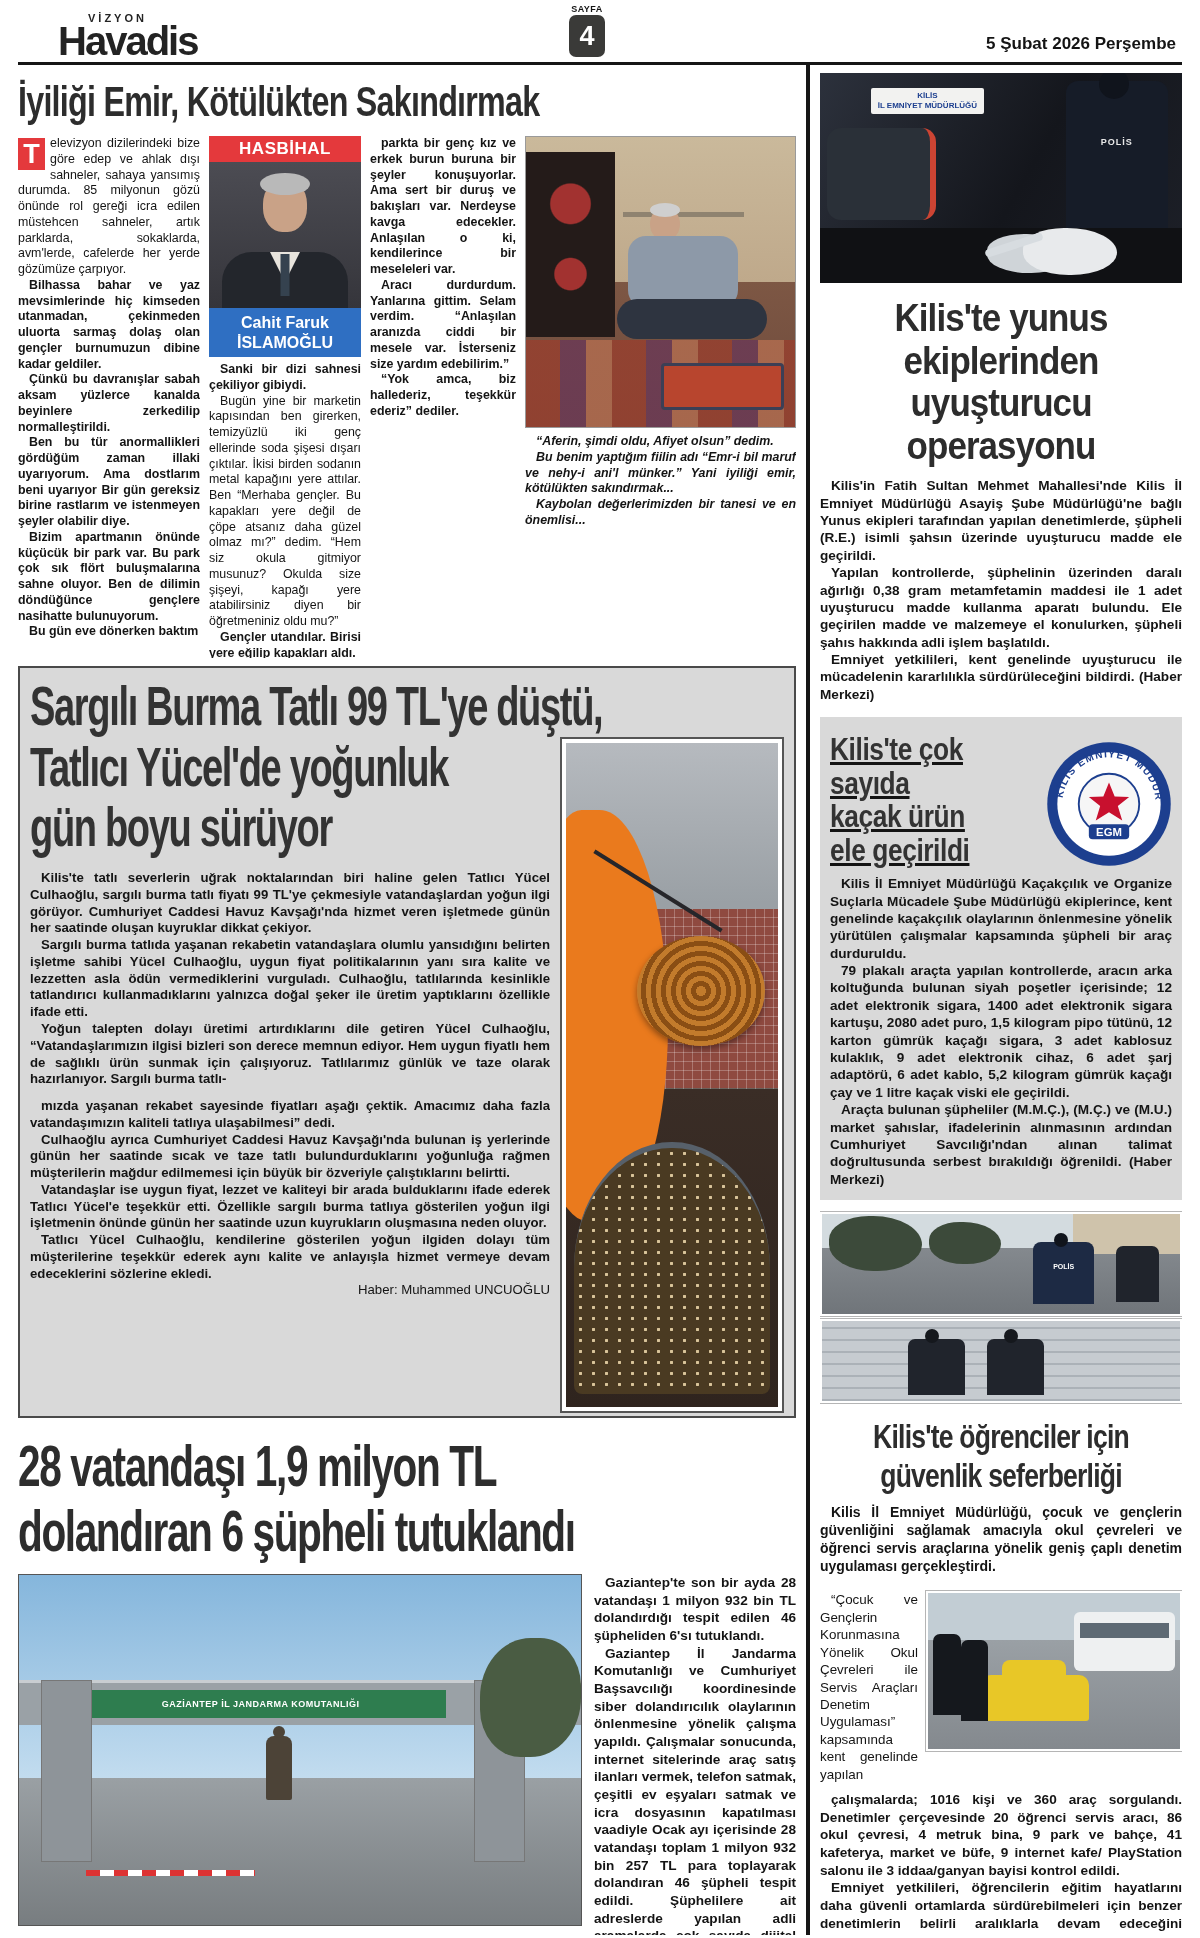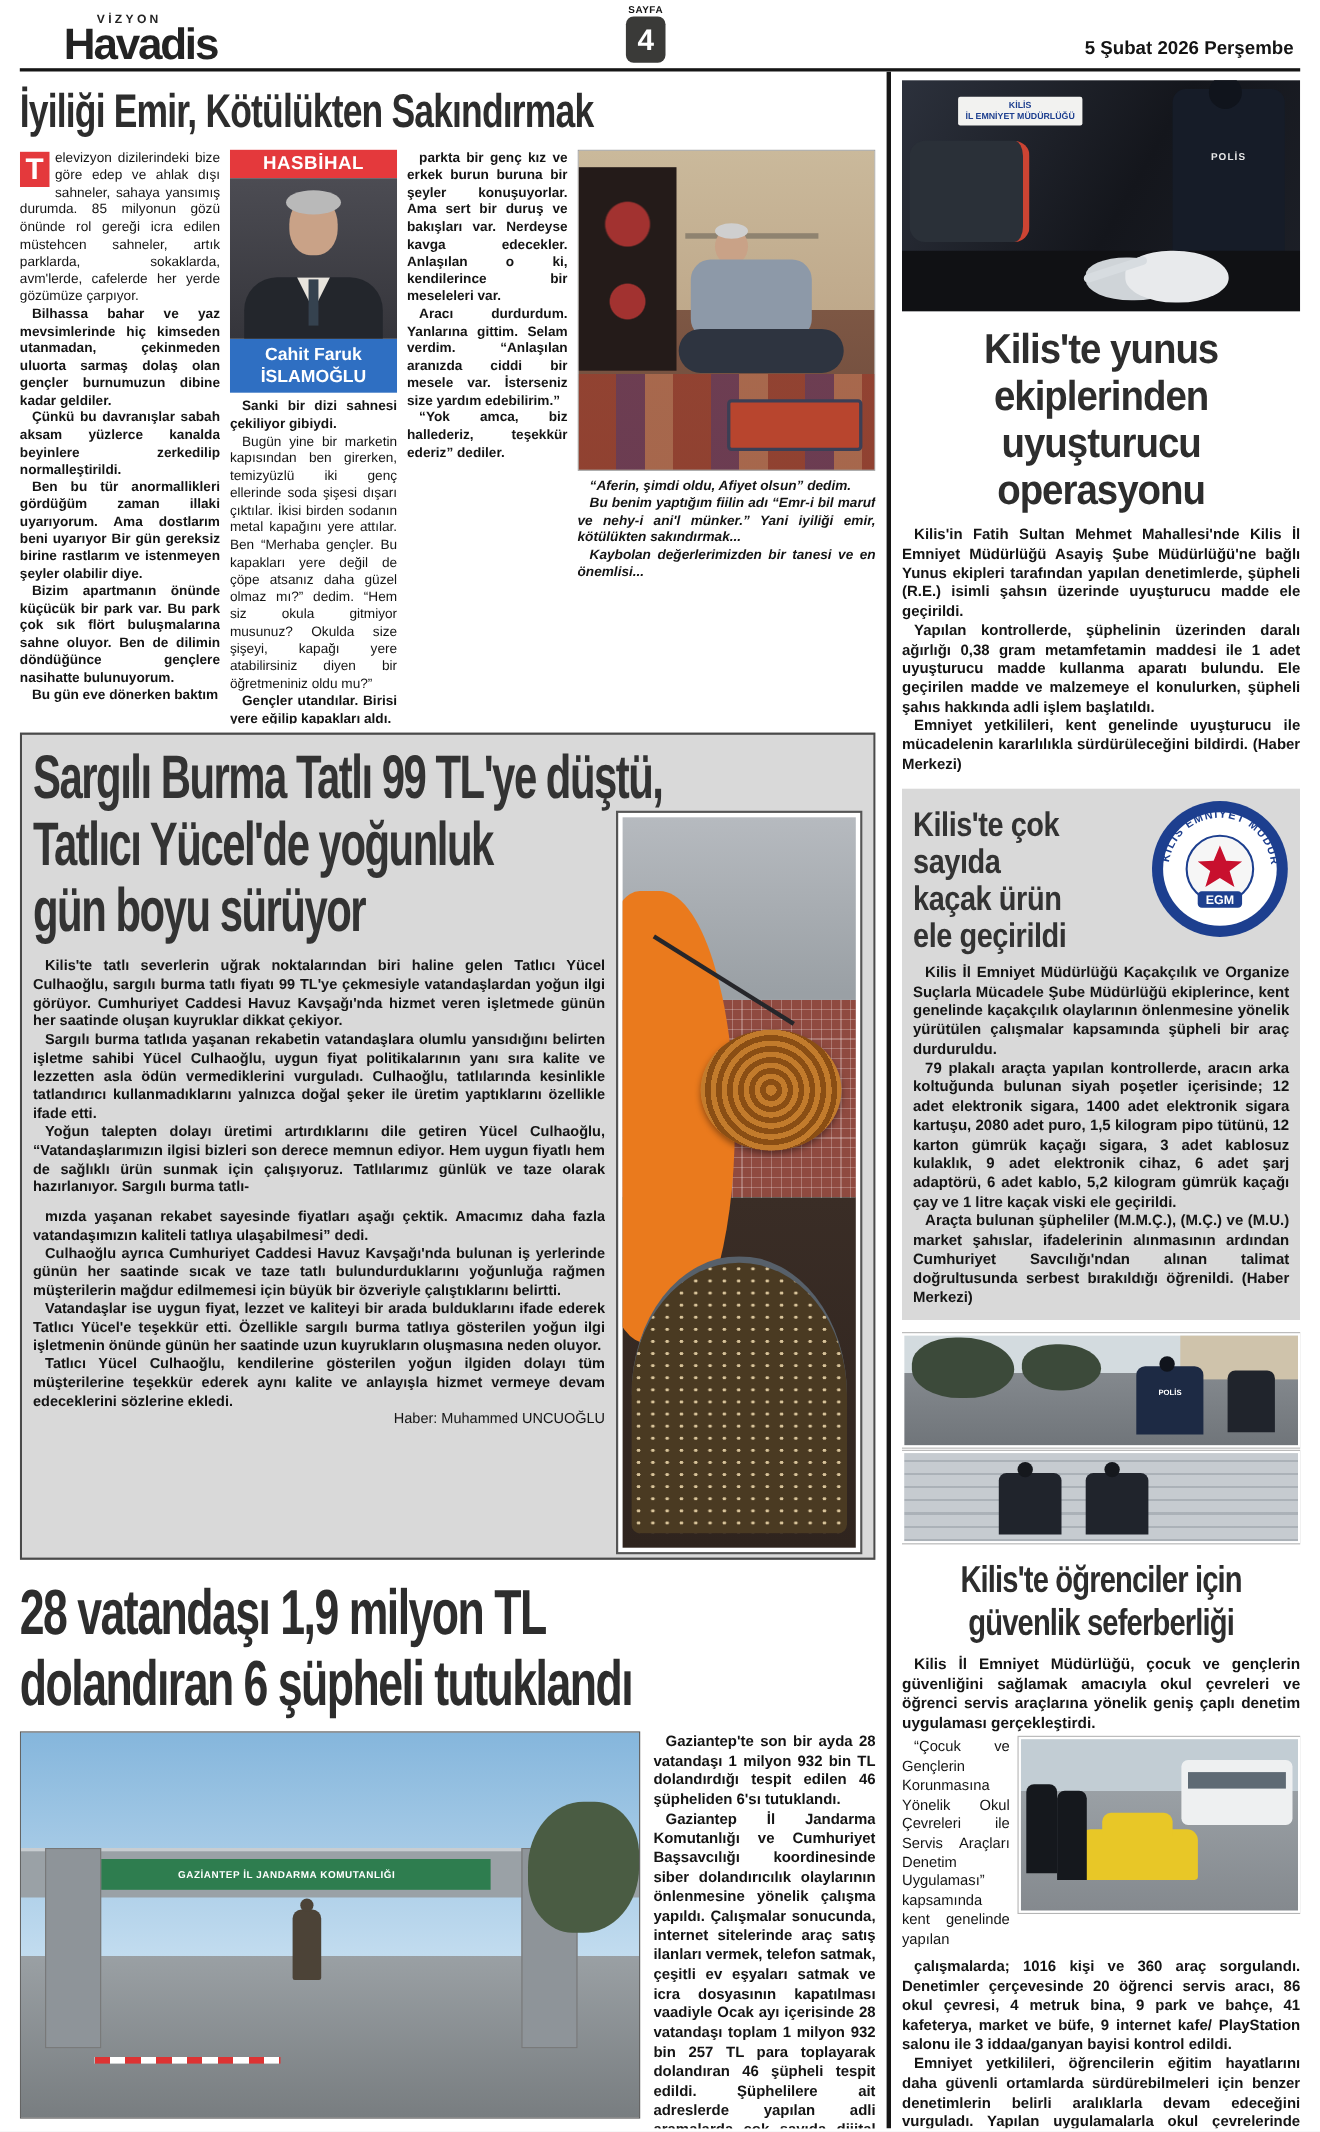--- a/index.html
+++ b/index.html
@@ -131,21 +131,21 @@
   .dp-table { position:absolute; left:0; bottom:0; width:100%; height:26%; background:#101114; }
   .dp-bag { position:absolute; right:18%; bottom:4%; width:26%; height:22%; background:#e8eaec;
     border-radius:45% 55% 50% 50%; box-shadow:-40px 2px 0 -4px #cfd4d8; }
   .dp-pipe { position:absolute; right:38%; bottom:16%; width:60px; height:8px; background:#d7dce0; border-radius:6px; transform:rotate(-18deg); }
 
   .r1-head { text-align:center; color:#2d2d2d; margin:14px 0 10px; }
   .r1-head div { font-size:38px; font-weight:800; letter-spacing:-1px; line-height:1.12; transform:scaleX(.92); }
   .r1-body p, .r2-body p { font-size:13.6px; line-height:1.28; }
 
   .r2 { margin-top:14px; background:#d9d9d9; padding:10px 10px 12px; overflow:hidden; }
-  .r2-top { display:flex; align-items:flex-start; gap:6px; margin-bottom:8px; }
+  .r2-top { display:flex; align-items:flex-end; gap:6px; margin-bottom:8px;text-decoration:underline; }
   .r2-head { flex:1; color:#333; padding-top:6px; }
   .r2-head div { font-size:31px; font-weight:800; letter-spacing:-.5px; line-height:1.08;
     white-space:nowrap; transform:scaleX(.85); transform-origin:0 50%; }
   .r2-emblem { width:126px; height:126px; flex:none; }
 
   .rphotos { margin-top:12px; }
   .rphoto { position:relative; overflow:hidden; border:2px solid #fff; outline:1px solid #b5b5b5; }
   .rpA { height:104px; background:linear-gradient(#d3dbdf 0%,#d3dbdf 34%,#84898e 34%,#70757a 100%); }
   .sp-tree { position:absolute; width:26%; height:55%; background:#3c4a3a; border-radius:45% 55% 50% 50%; top:2%; }
   .sp-t1 { left:2%; } .sp-t2 { left:30%; top:8%; width:20%; height:42%; }
@@ -157,21 +157,21 @@
   .sp-f1 { right:6%; }
   .rpB { height:84px; margin-top:3px; background:#c6cbd0;
     background-image:repeating-linear-gradient(0deg,rgba(90,100,110,.25) 0 2px,transparent 2px 12px); }
   .rpB .sp-fig { height:70%; top:22%; width:16%; }
   .rpB .f2 { left:24%; } .rpB .f3 { left:46%; }
   .rpB .sp-fig:before { content:""; position:absolute; top:-10px; left:30%; width:14px; height:14px; background:#15181d; border-radius:50%; }
 
   .r3-head { text-align:center; color:#2d2d2d; margin:14px 0 8px; }
   .r3-head div { font-size:34px; font-weight:800; letter-spacing:-1px; line-height:1.14; transform:scaleX(.78); }
   .r3-lead { font-weight:bold; font-size:14px; line-height:1.3; }
-  .r3-mid { display:flex; gap:8px; margin-top:4px; }
+  .r3-mid { display:flex; gap:8px; margin-top:16px; }
   .r3-side { width:98px; flex:none; }
   .r3-side p { font-size:13.4px; line-height:1.3; }
   .r3-photo { flex:1; height:160px; position:relative; overflow:hidden; border:2px solid #fff; outline:1px solid #b5b5b5;
     background:linear-gradient(#c2cdd4 0%,#c2cdd4 30%,#9aa0a5 30%,#84898e 100%); }
   .tx-bus { position:absolute; right:2%; top:12%; width:40%; height:38%; background:#eef0f1; border-radius:6px; }
   .tx-bus:before { content:""; position:absolute; top:18%; left:6%; right:6%; height:26%; background:#5e6a74; }
   .tx-taxi { position:absolute; left:22%; bottom:18%; width:42%; height:30%; background:#e8c727; border-radius:8px 10px 3px 3px; }
   .tx-taxi:before { content:""; position:absolute; top:-32%; left:18%; width:60%; height:46%; background:#e8c727; border-radius:8px 8px 0 0; }
   .tx-fig { position:absolute; width:11%; height:52%; background:#15181d; border-radius:7px 7px 0 0; top:26%; }
   .tx-g1 { left:2%; } .tx-g2 { left:13%; top:30%; }

